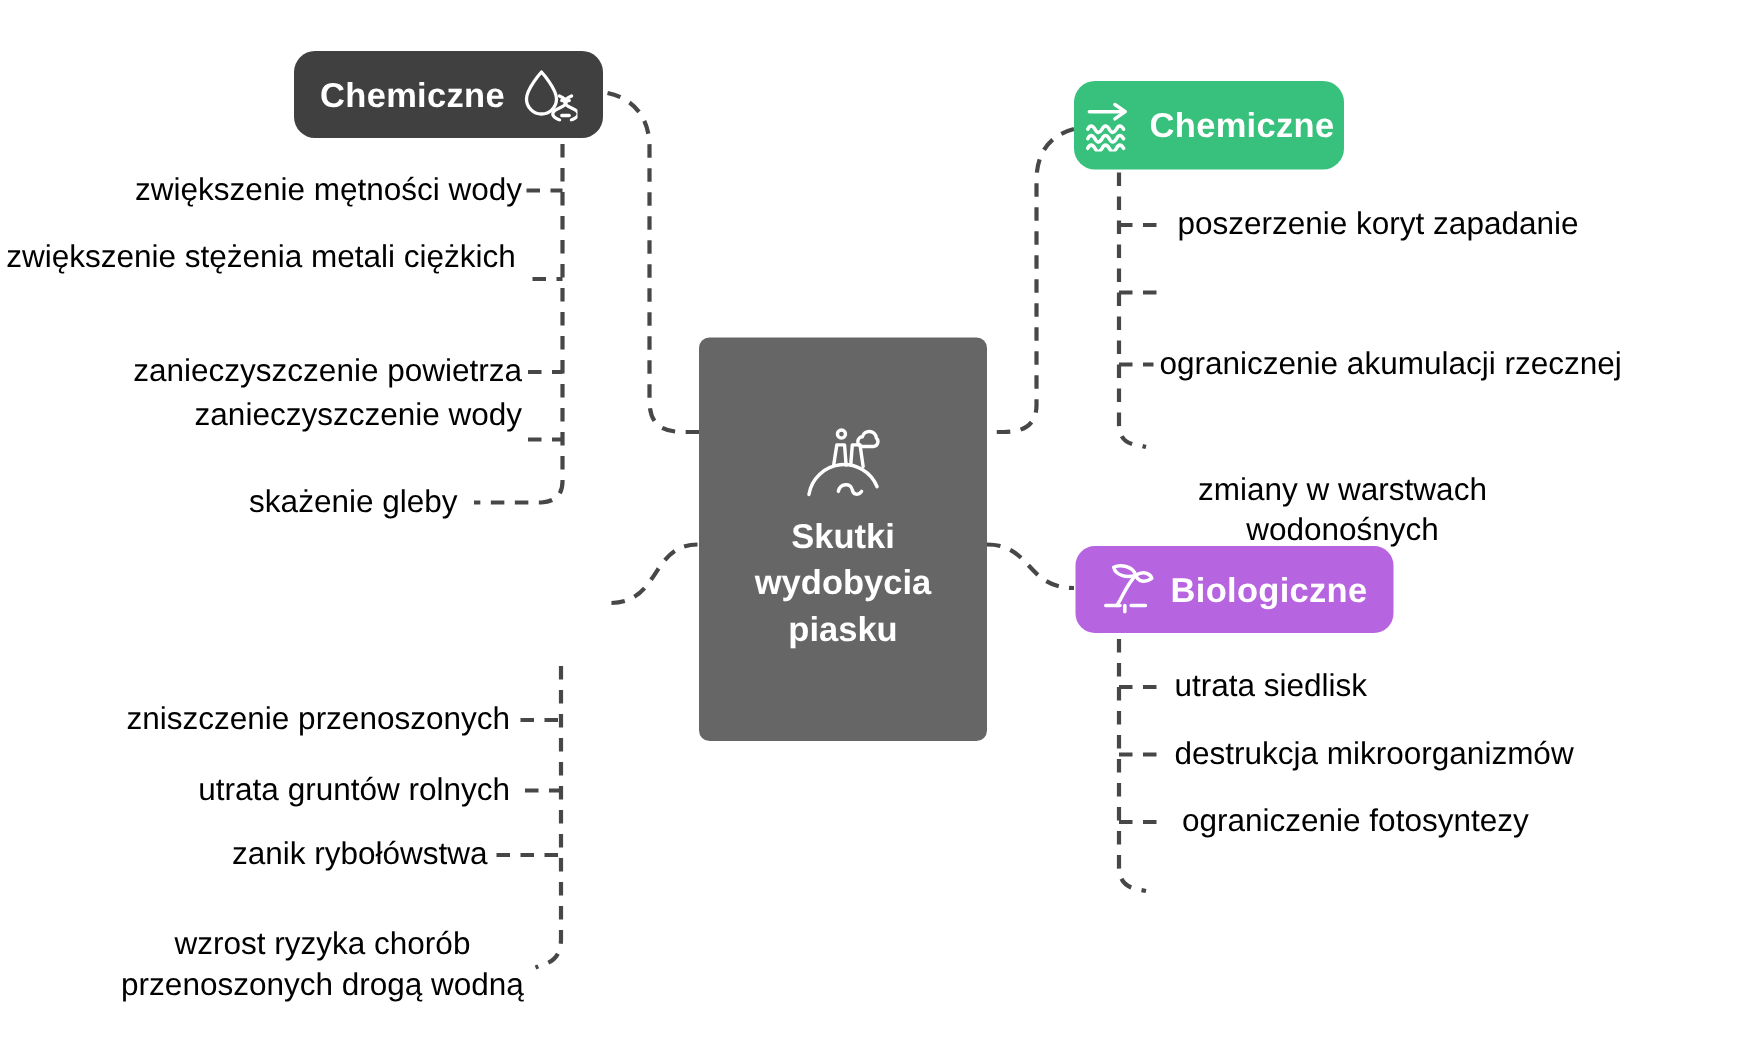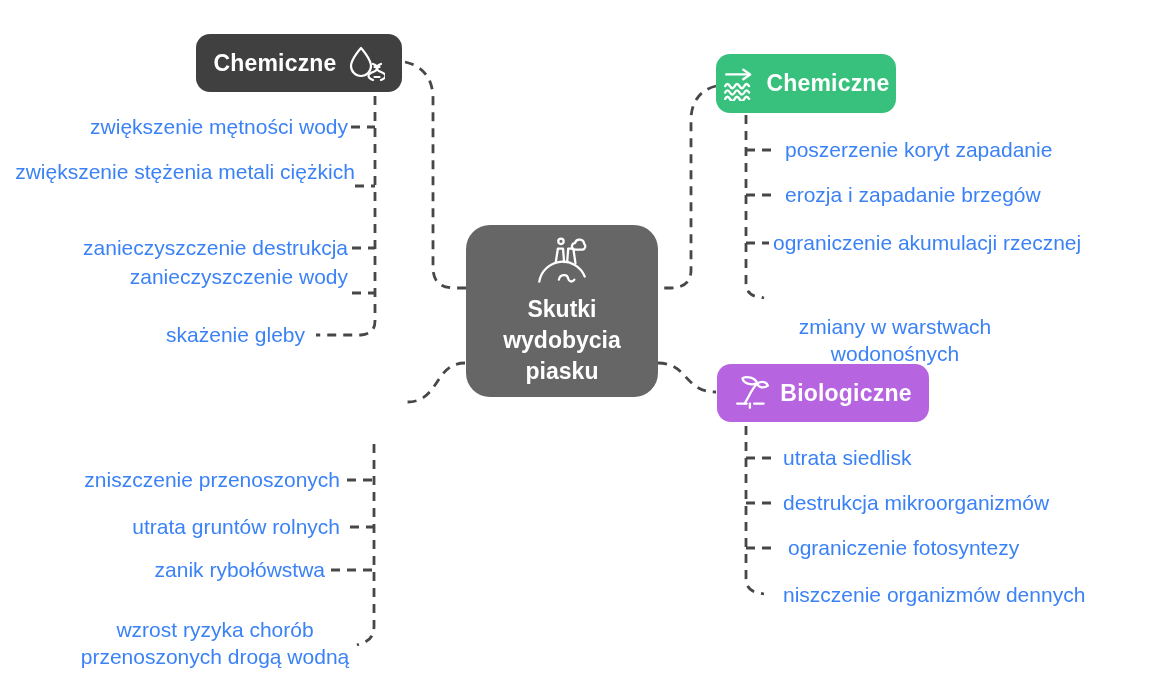--- a/index.html
+++ b/index.html
@@ -8,29 +8,29 @@
     position:relative; width:1171px; height:692px; background:#ffffff; overflow:hidden;
   }
   .connectors { position:absolute; left:0; top:0; width:1171px; height:692px; }
   .node {
     position:absolute; display:flex; align-items:center; justify-content:center;
     gap:10px; color:#ffffff; font-weight:700; border-radius:14px;
   }
   .node-label { font-size:23px; letter-spacing:0.2px; }
   .node-icon { display:flex; align-items:center; justify-content:center; }
   .center-node {
-    position:absolute; left:466px; top:225px; width:192px; height:172px;
-    border-radius:24px; display:flex; flex-direction:column; align-items:center;
+    position:absolute; left:466px; top:225px; width:192px; height:269px;
+    border-radius:7px; display:flex; flex-direction:column; align-items:center;
     justify-content:center; gap:8px; color:#ffffff;
   }
   .center-label {
     font-size:23px; font-weight:700; text-align:center; line-height:31px; width:140px;
   }
   .item {
-    position:absolute; font-size:21px; line-height:27px; color:#3b82f6;
+    position:absolute; font-size:21px; line-height:27px; color:#000000;
   }
   .align-right { text-align:right; }
   .align-left { text-align:left; }
   .align-center { text-align:center; }
 </style>
 </head>
 <body>
 
 <div class="canvas">
 
@@ -96,47 +96,45 @@
         <path d="M20 2.5 L26.5 7 L20 11.5"></path>
         <path d="M3 18 q2 -4 4.5 0 q2 4 4.5 0 q2 -4 4.5 0 q2 4 4.5 0 q2 -4 4.5 0"></path>
         <path d="M3 24 q2 -4 4.5 0 q2 4 4.5 0 q2 -4 4.5 0 q2 4 4.5 0 q2 -4 4.5 0"></path>
         <path d="M3 30 q2 -4 4.5 0 q2 4 4.5 0 q2 -4 4.5 0 q2 4 4.5 0 q2 -4 4.5 0"></path>
       </svg>
     </span>
     <span class="node-label">Chemiczne</span>
   </div>
 
 
-  <div class="node" style="left: 717px; top: 364px; width: 212px; height: 58px; background-color: rgb(182, 100, 224);">
+  <div class="node" style="left: 717px; top: 364px; width: 212px; height: 58px; background-color: rgb(182, 100, 224); border-radius: 13px;">
     <span class="node-icon">
       <svg width="36" height="36" viewBox="0 0 34 34" fill="none" stroke="#ffffff" stroke-width="2.2" stroke-linecap="round" stroke-linejoin="round">
         <path d="M10 27 C14 21 16 14 22 8"></path>
         <path d="M22 8 C20 2 12 1 8 3 C9 8 16 10 22 8 Z"></path>
         <path d="M22 8 C27 5 31 7 32 10 C28 13 23 12 22 8 Z"></path>
         <path d="M3 27 H12 M19 27 H28"></path>
         <path d="M15 27 V31"></path>
       </svg>
     </span>
     <span class="node-label">Biologiczne</span>
   </div>
 
   <div class="item align-right" style="left:0; top:113px; width:348px;">zwiększenie mętności wody</div>
-  <div class="item align-center" style="left:11px; top:158px; width:348px;">zwiększenie stężenia metali ciężkich</div>
-  <div class="item align-right" style="left:0; top:234px; width:348px;">zanieczyszczenie destrukcja</div>
+  <div class="item align-center" style="left:0; top:158px; width:348px;">zwiększenie stężenia metali ciężkich</div>
+  <div class="item align-right" style="left:0; top:234px; width:348px;">zanieczyszczenie powietrza</div>
   <div class="item align-right" style="left:0; top:263px; width:348px;">zanieczyszczenie wody</div>
   <div class="item align-right" style="left:0; top:321px; width:305px;">skażenie gleby</div>
 
   <div class="item align-left" style="left:785px; top:136px; width:380px;">poszerzenie koryt zapadanie</div>
-  <div class="item align-left" style="left:785px; top:181px; width:380px;">erozja i zapadanie brzegów</div>
   <div class="item align-left" style="left:773px; top:229px; width:398px;">ograniczenie akumulacji rzecznej</div>
   <div class="item align-center" style="left:765px; top:271px; width:260px;margin-top:42px;">zmiany w warstwach wodonośnych</div>
 
   <div class="item align-right" style="left:0; top:466px; width:340px;">zniszczenie przenoszonych</div>
   <div class="item align-right" style="left:0; top:513px; width:340px;">utrata gruntów rolnych</div>
   <div class="item align-right" style="left:0; top:556px; width:325px;">zanik rybołówstwa</div>
   <div class="item align-center" style="left:65px; top:616px; width:300px;">wzrost ryzyka chorób przenoszonych drogą wodną</div>
 
   <div class="item align-left" style="left:783px; top:444px; width:380px;">utrata siedlisk</div>
   <div class="item align-left" style="left:783px; top:489px; width:380px;">destrukcja mikroorganizmów</div>
   <div class="item align-left" style="left:788px; top:534px; width:375px;">ograniczenie fotosyntezy</div>
-  <div class="item align-left" style="left:783px; top:581px; width:388px;">niszczenie organizmów dennych</div>
 
 </div>
 
 </body></html>

